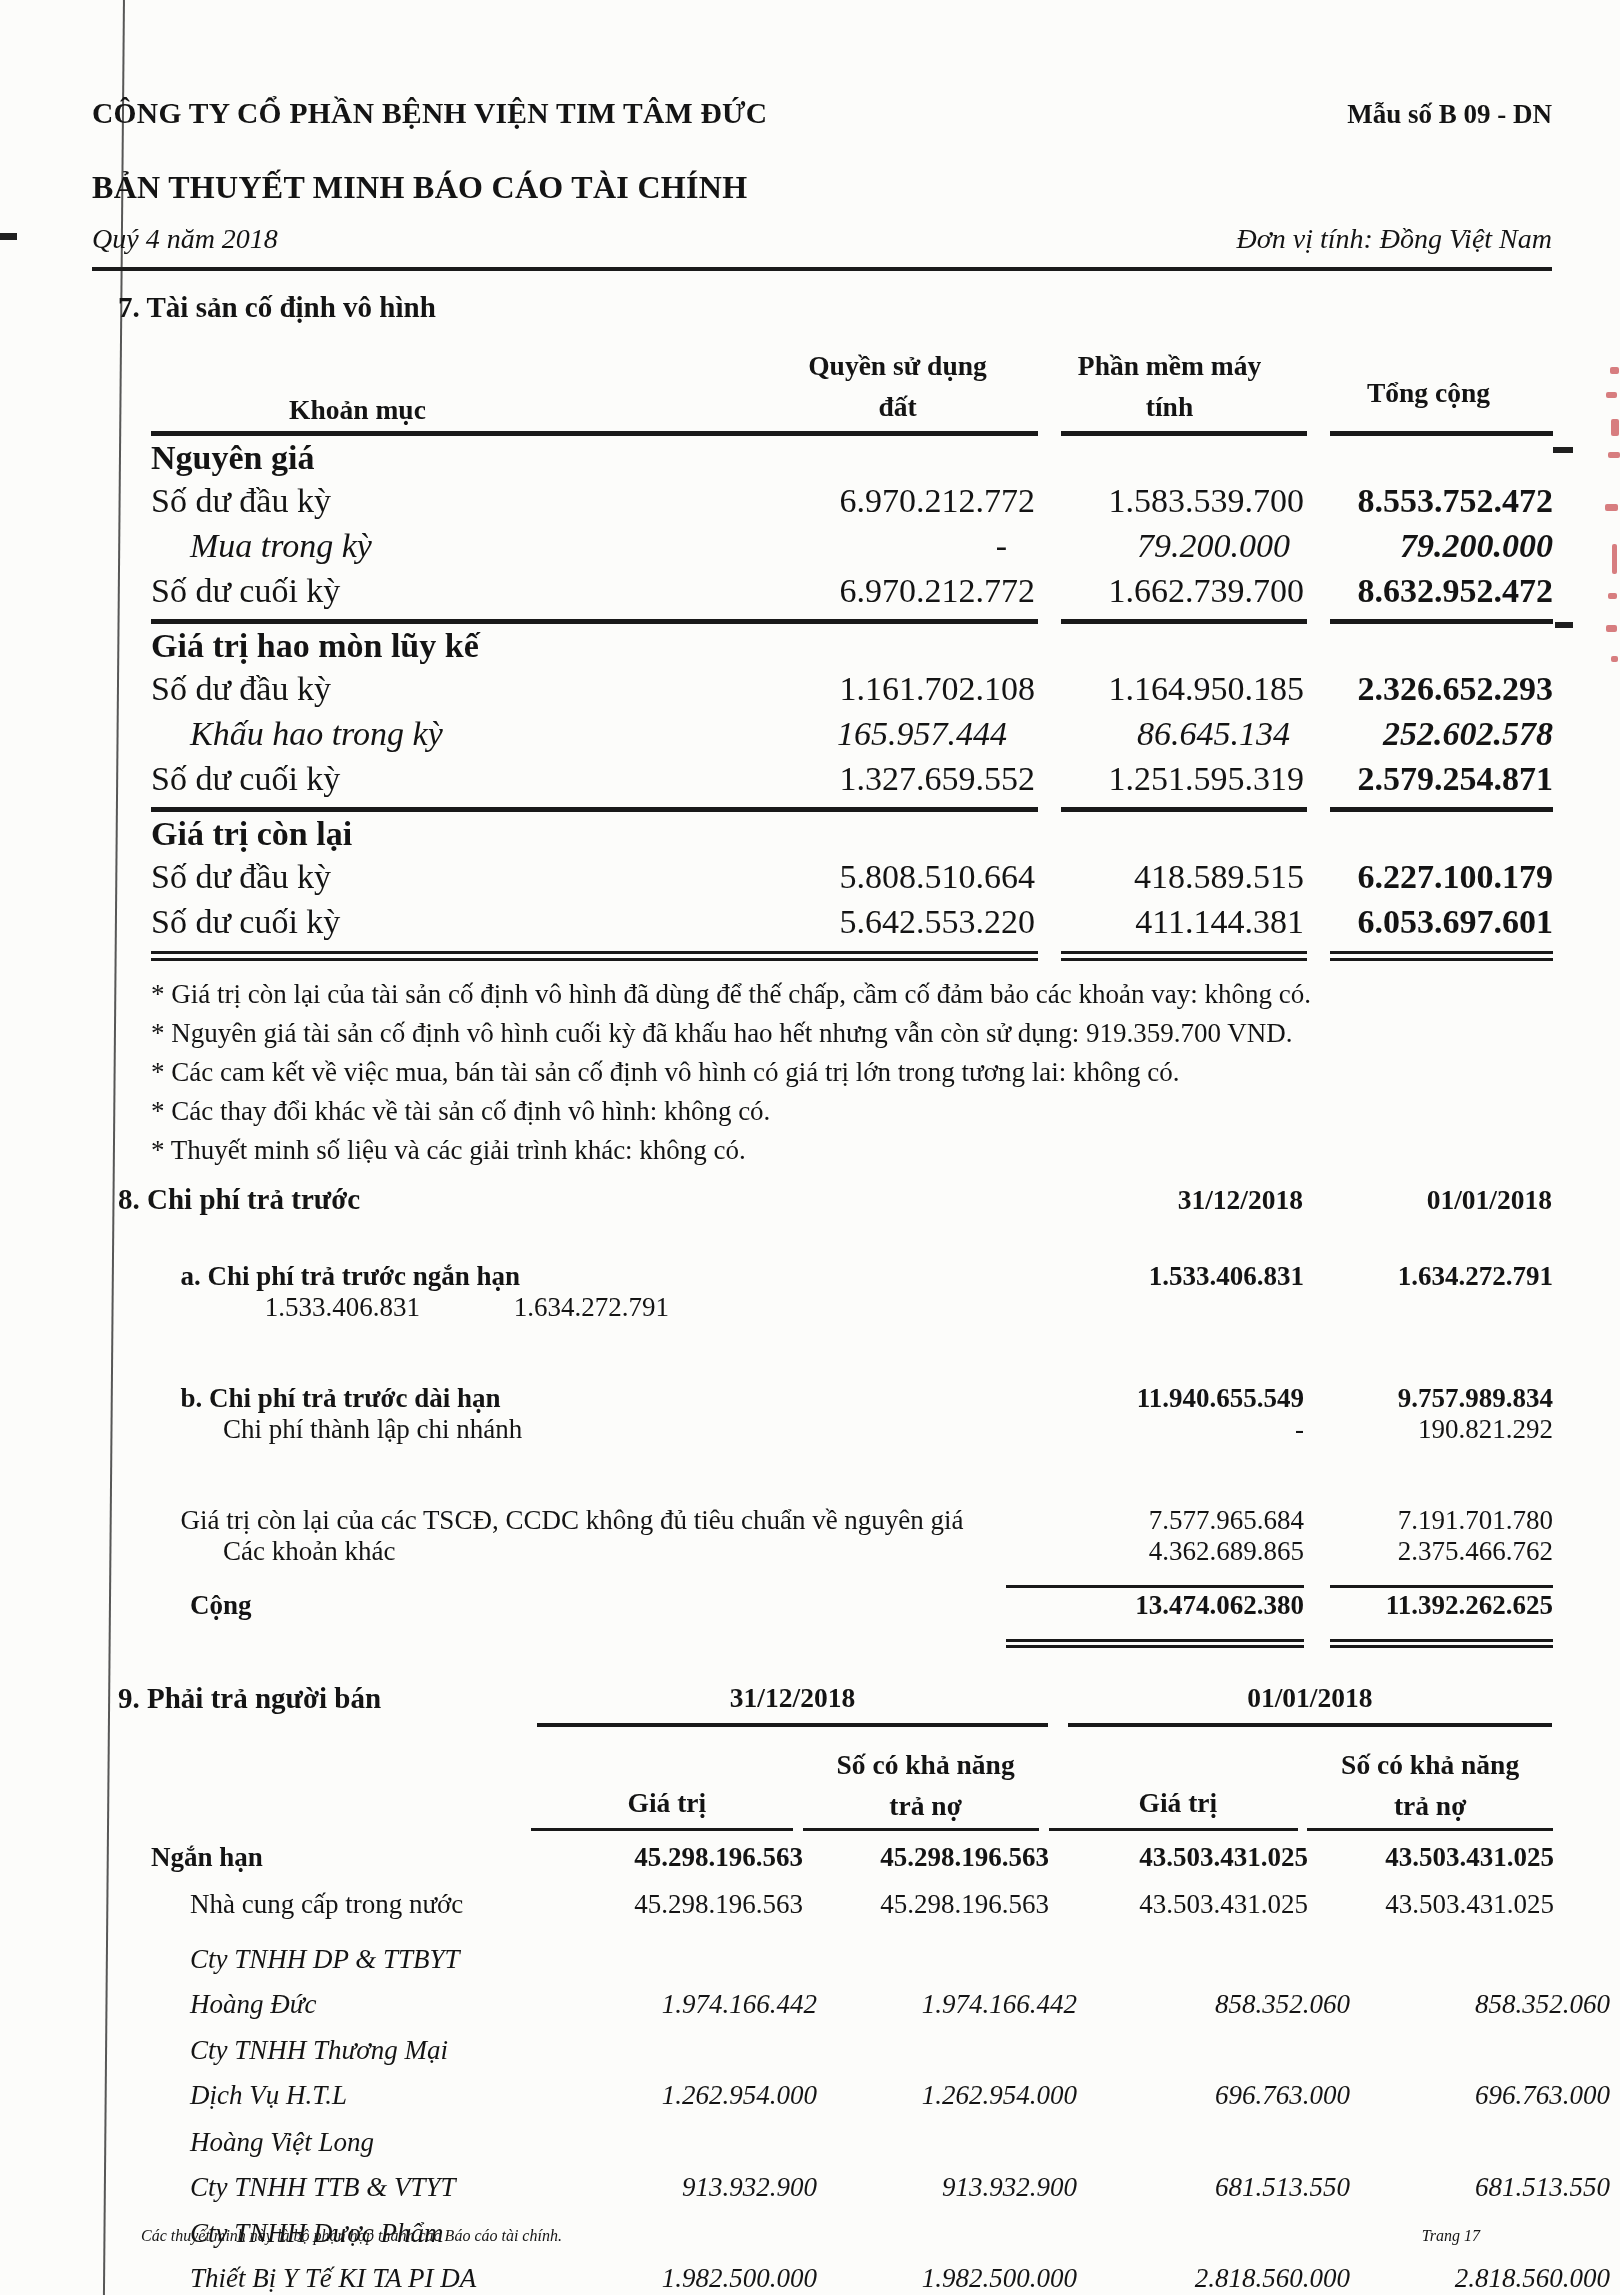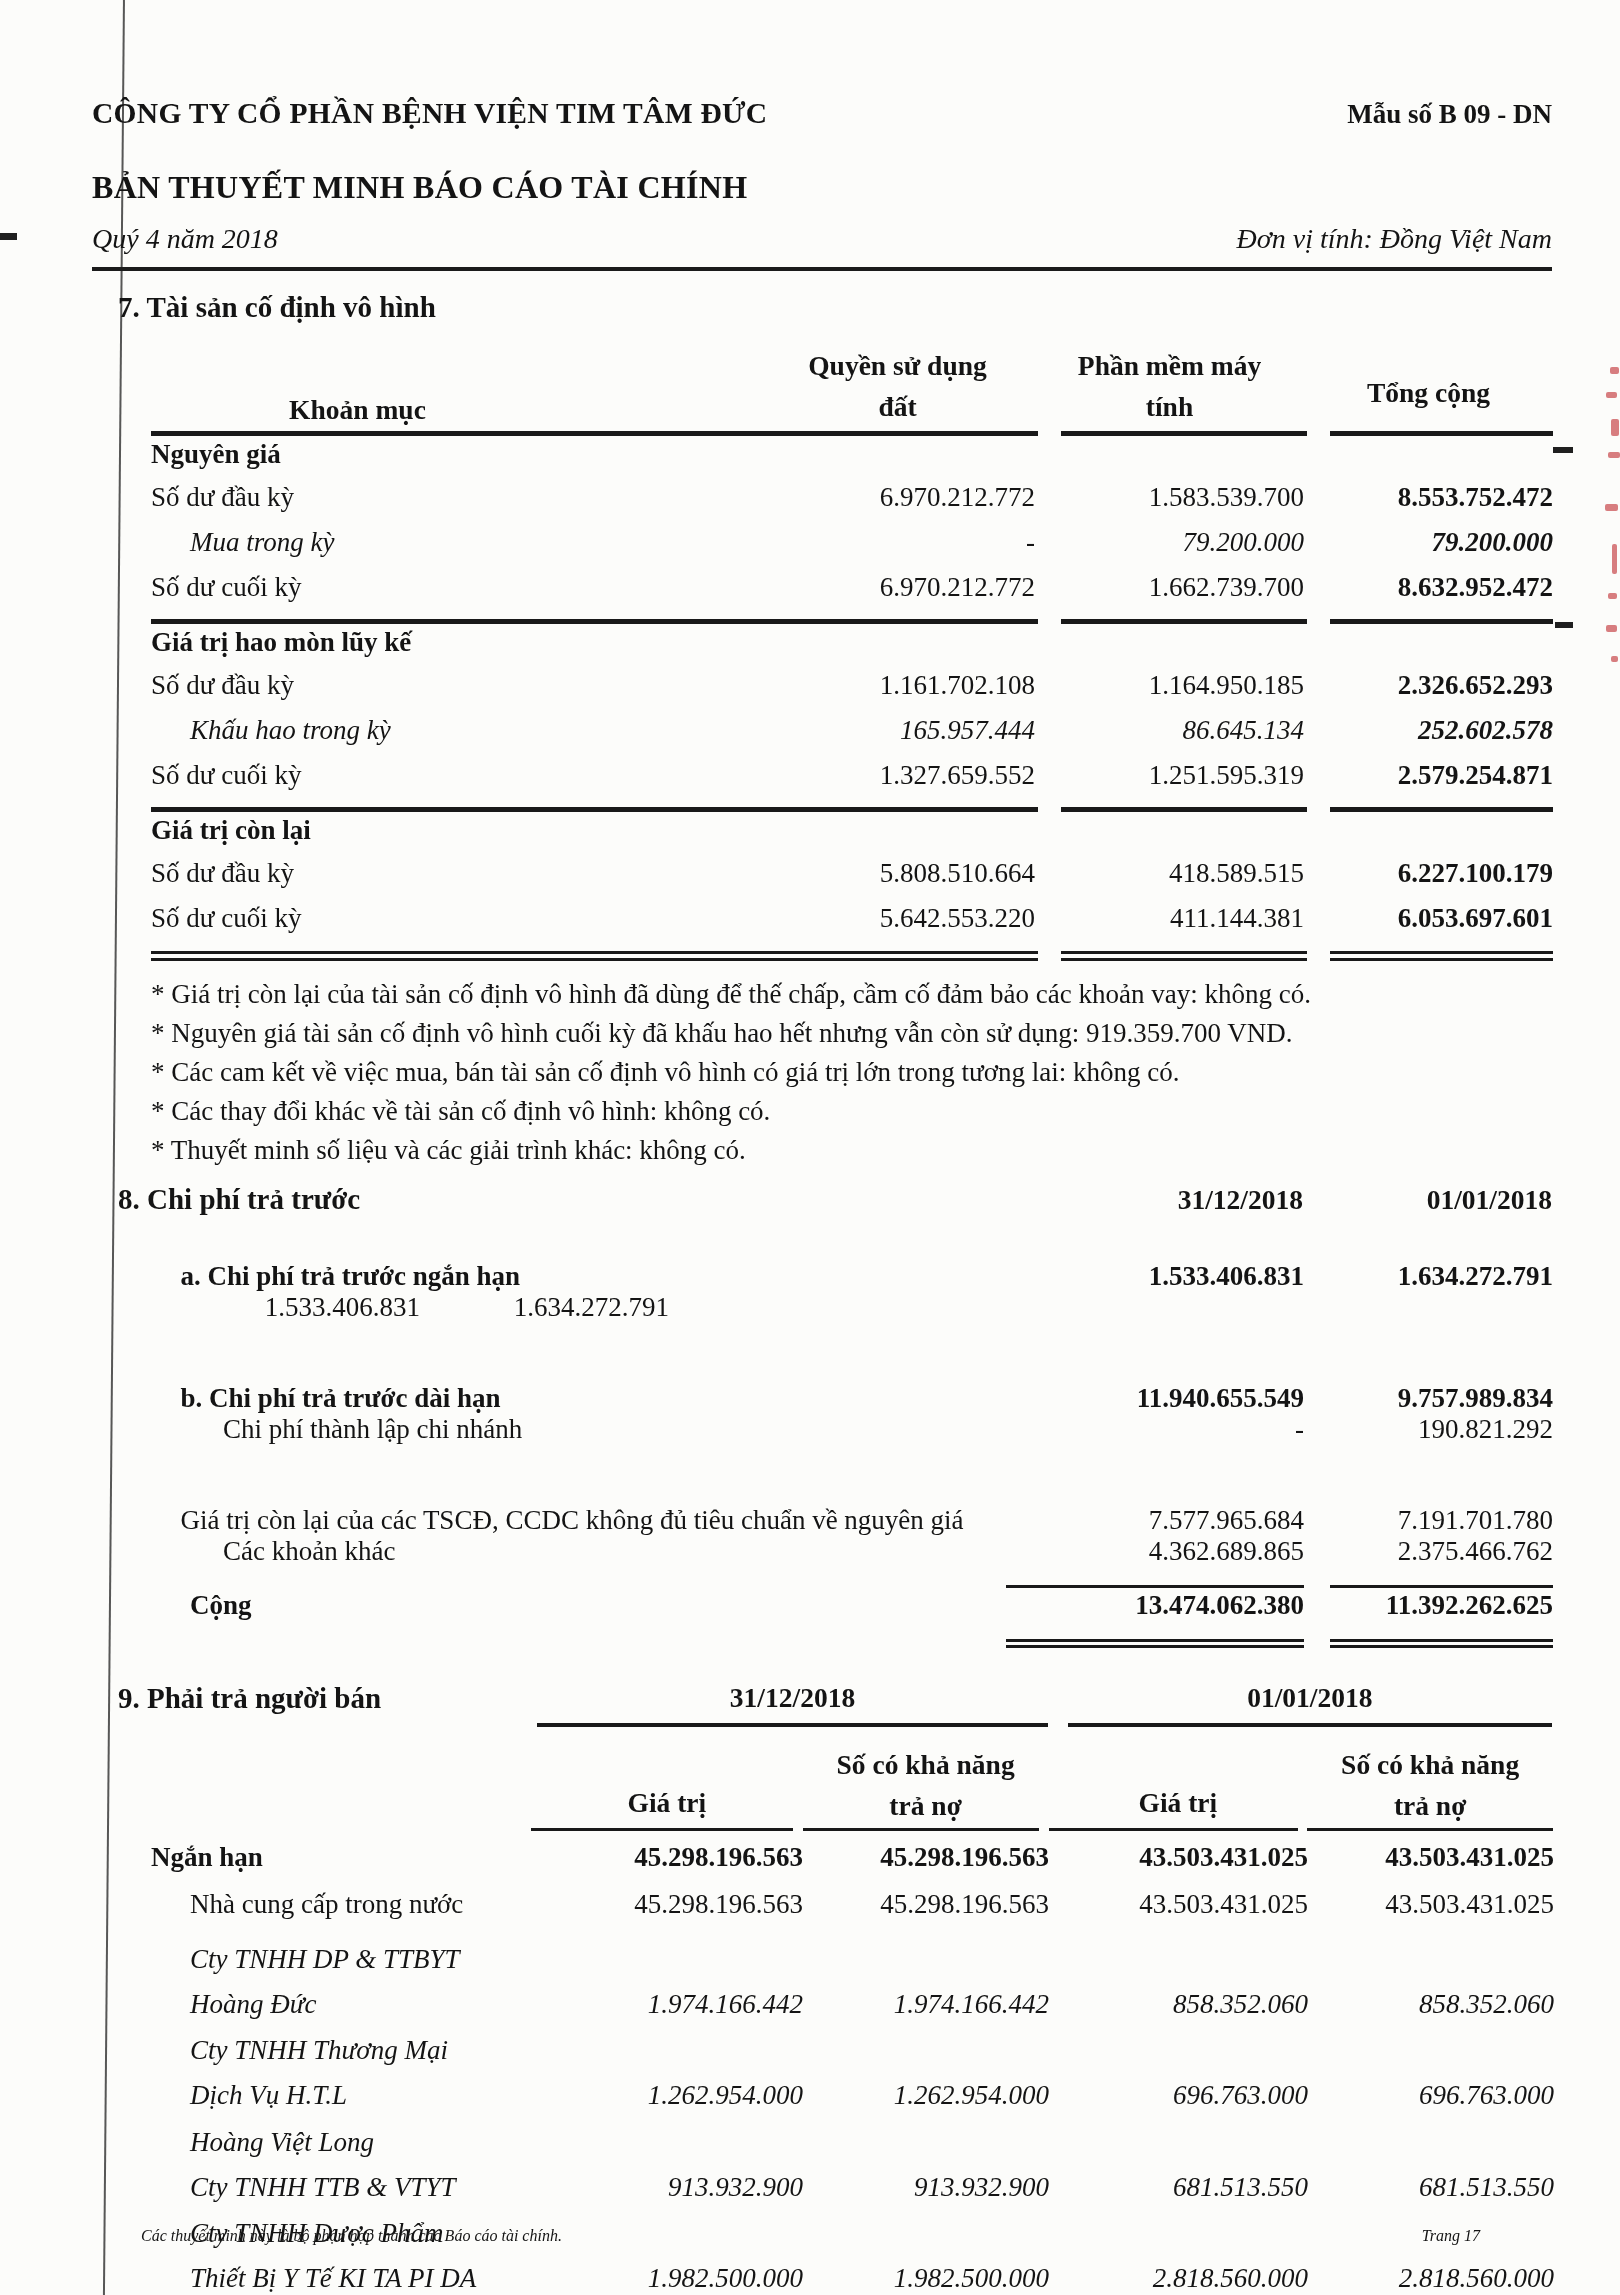--- a/index.html
+++ b/index.html
@@ -31,28 +31,28 @@
   .t7head .h-c3 { width:249px; padding-bottom:19.6px; }
   .hline { display:block; line-height:41px; }
 
   .rule-row { display:flex; margin-left:59px; width:1402px; margin:2.6px 0 2.6px 59px; }
   .rule-row .rs1 { width:887px; margin-right:23px; }
   .rule-row .rs2 { width:246px; margin-right:23px; }
   .rule-row .rs3 { flex:1; }
   .rseg { border-bottom:5.2px solid #191919; }
   .rule-row.dbl .rseg { border-bottom:10.5px double #191919; }
 
-  .t7row { display:flex; align-items:baseline; margin-left:59px; width:1402px; min-height:45px; font-size:27px; }
+  .t7row { display:flex; align-items:baseline; margin-left:59px; width:1402px; min-height:45px; font-size:34px; }
   .t7row .lbl { flex:1; min-width:0; white-space:nowrap; }
   .c1 { width:275px; text-align:right; flex-shrink:0; }
   .c2 { width:269px; text-align:right; flex-shrink:0; }
   .c3 { width:249px; text-align:right; flex-shrink:0; }
   .grp { font-weight:700; min-height:43px; }
   .b { font-weight:700; }
-  .i { font-style:italic; }
+  .i { font-style:italic;gap:14px; }
   .ind1 { padding-left:39px; }
   .inda { padding-left:29.5px;margin-top:45px; }
 
   .notes { margin-left:59px; margin-top:14.4px; font-size:27px; }
   .note-line { line-height:39px; white-space:nowrap; }
 
   
   .s8head { display:flex; align-items:baseline; margin-top:13px; }
   .s8head .heading8 { flex:1; padding-left:26px; }
   .s8head .c2, .s8head .c3 { font-weight:700; font-size:27.5px; }

